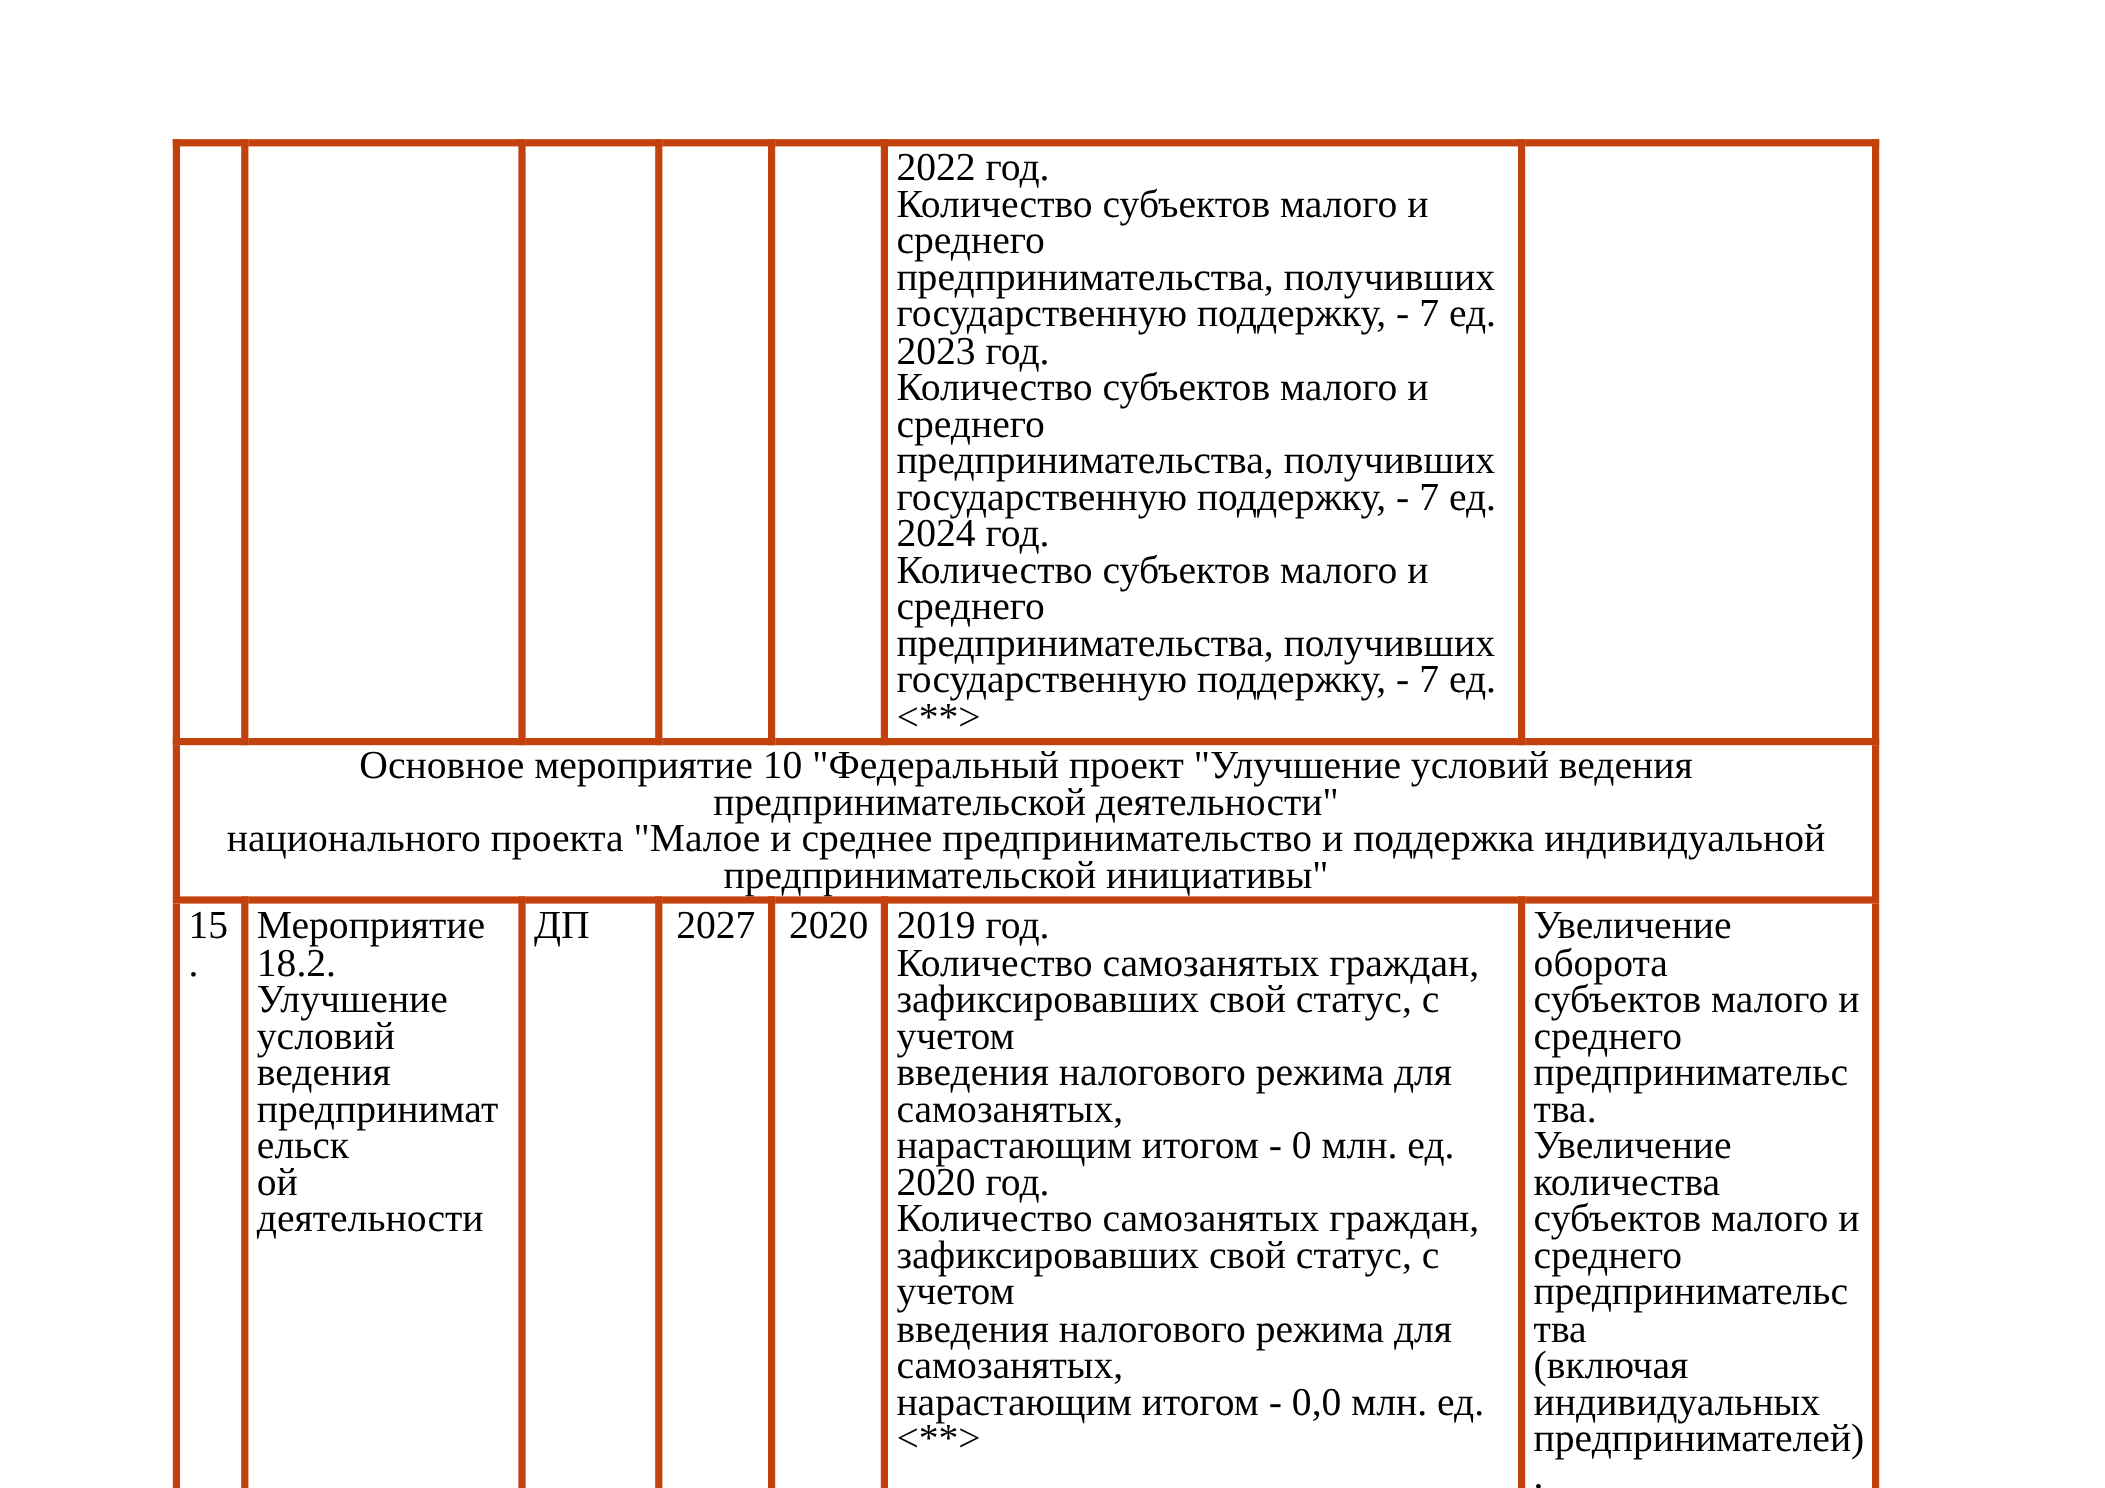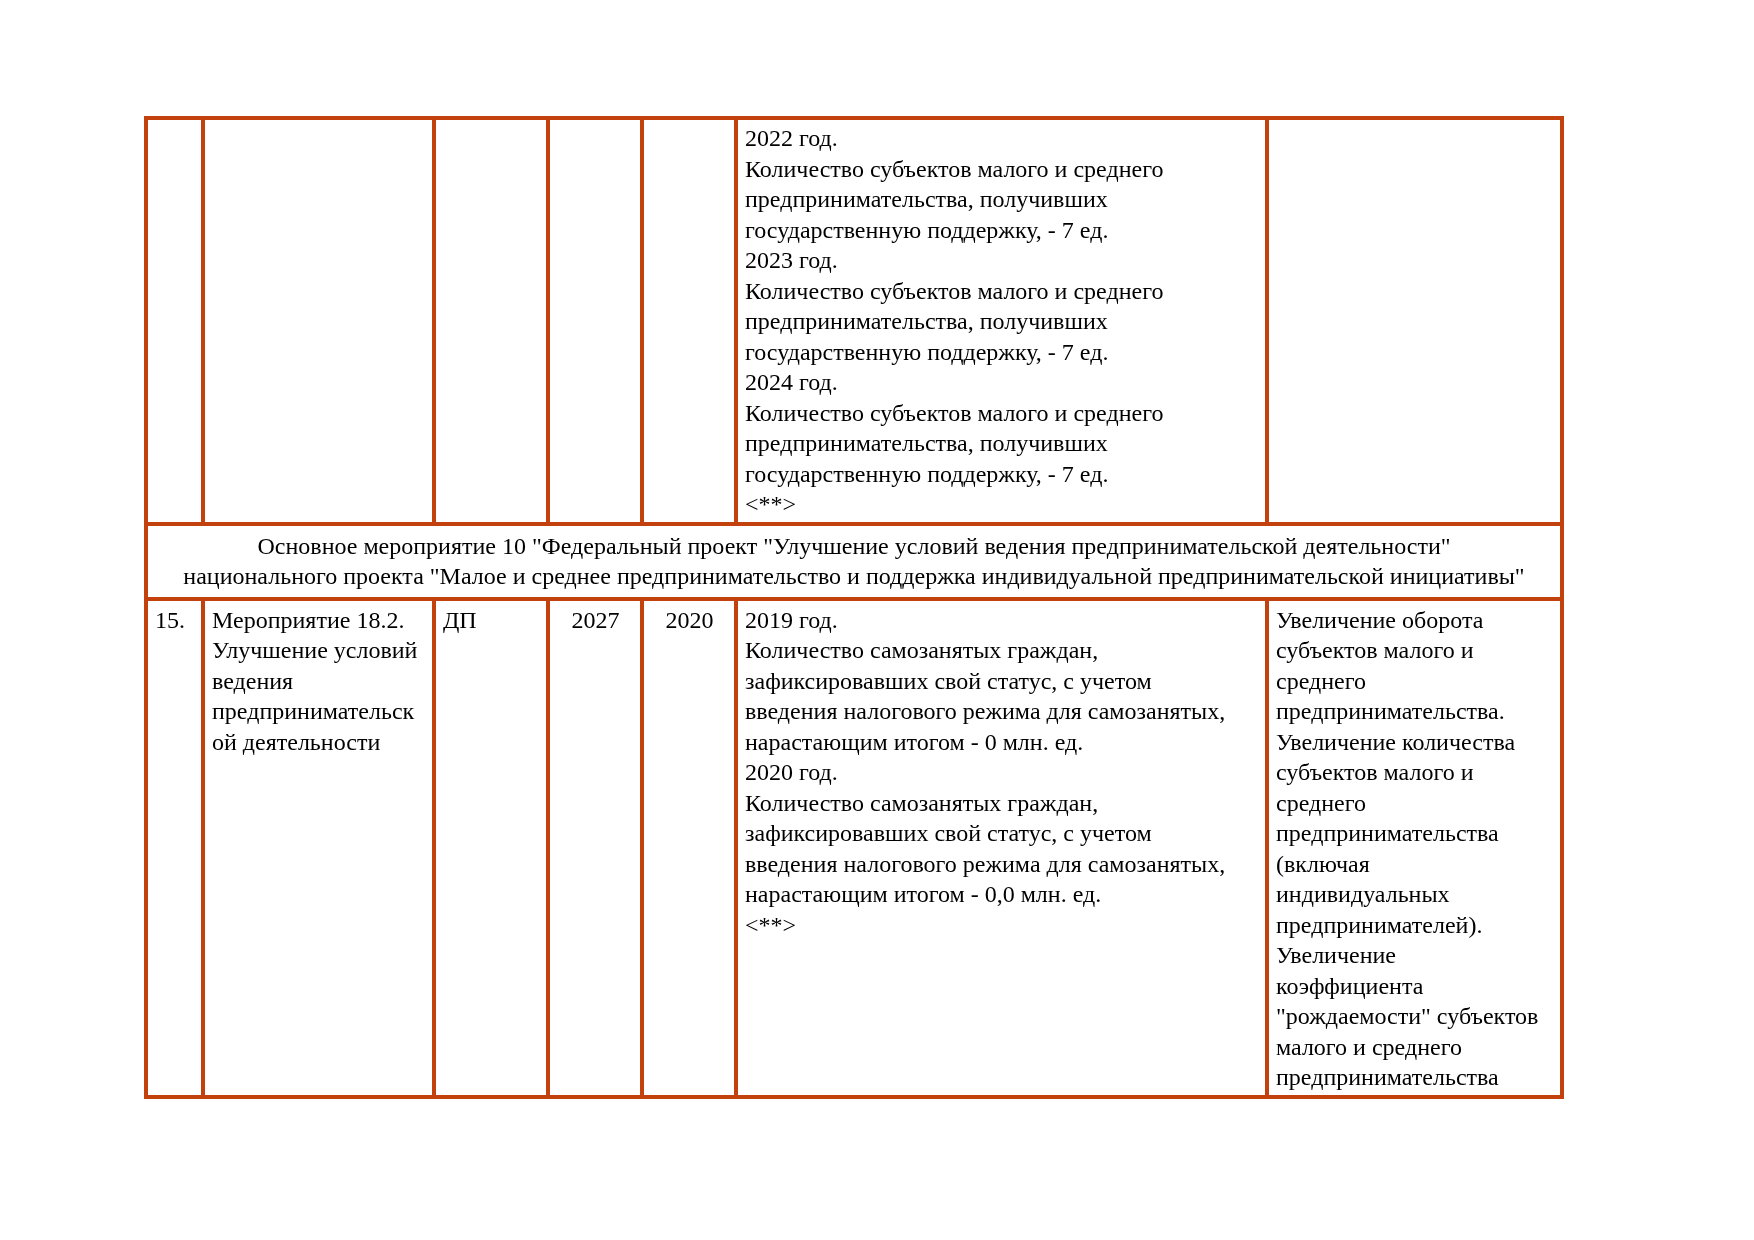--- a/index.html
+++ b/index.html
@@ -18,24 +18,24 @@
   }
   table.doc-table {
     position: absolute;
     left: 144px;
     top: 116px;
     width: 1416px;
     border-collapse: collapse;
     table-layout: fixed;
   }
   table.doc-table td {
-    border: 4px solid #c2410c;
+    border: 6px solid #c2410c;
     vertical-align: top;
     padding: 4px 6px 2px 7px;
-    font-size: 24px;
+    font-size: 33px;
     line-height: 30.5px;
     white-space: pre-line;
     overflow: hidden;
     word-wrap: break-word;
   }
   
   col.c-num    { width: 57px; }
   col.c-name   { width: 231px; }
   col.c-type   { width: 114px; }
   col.c-start  { width: 94px; }

